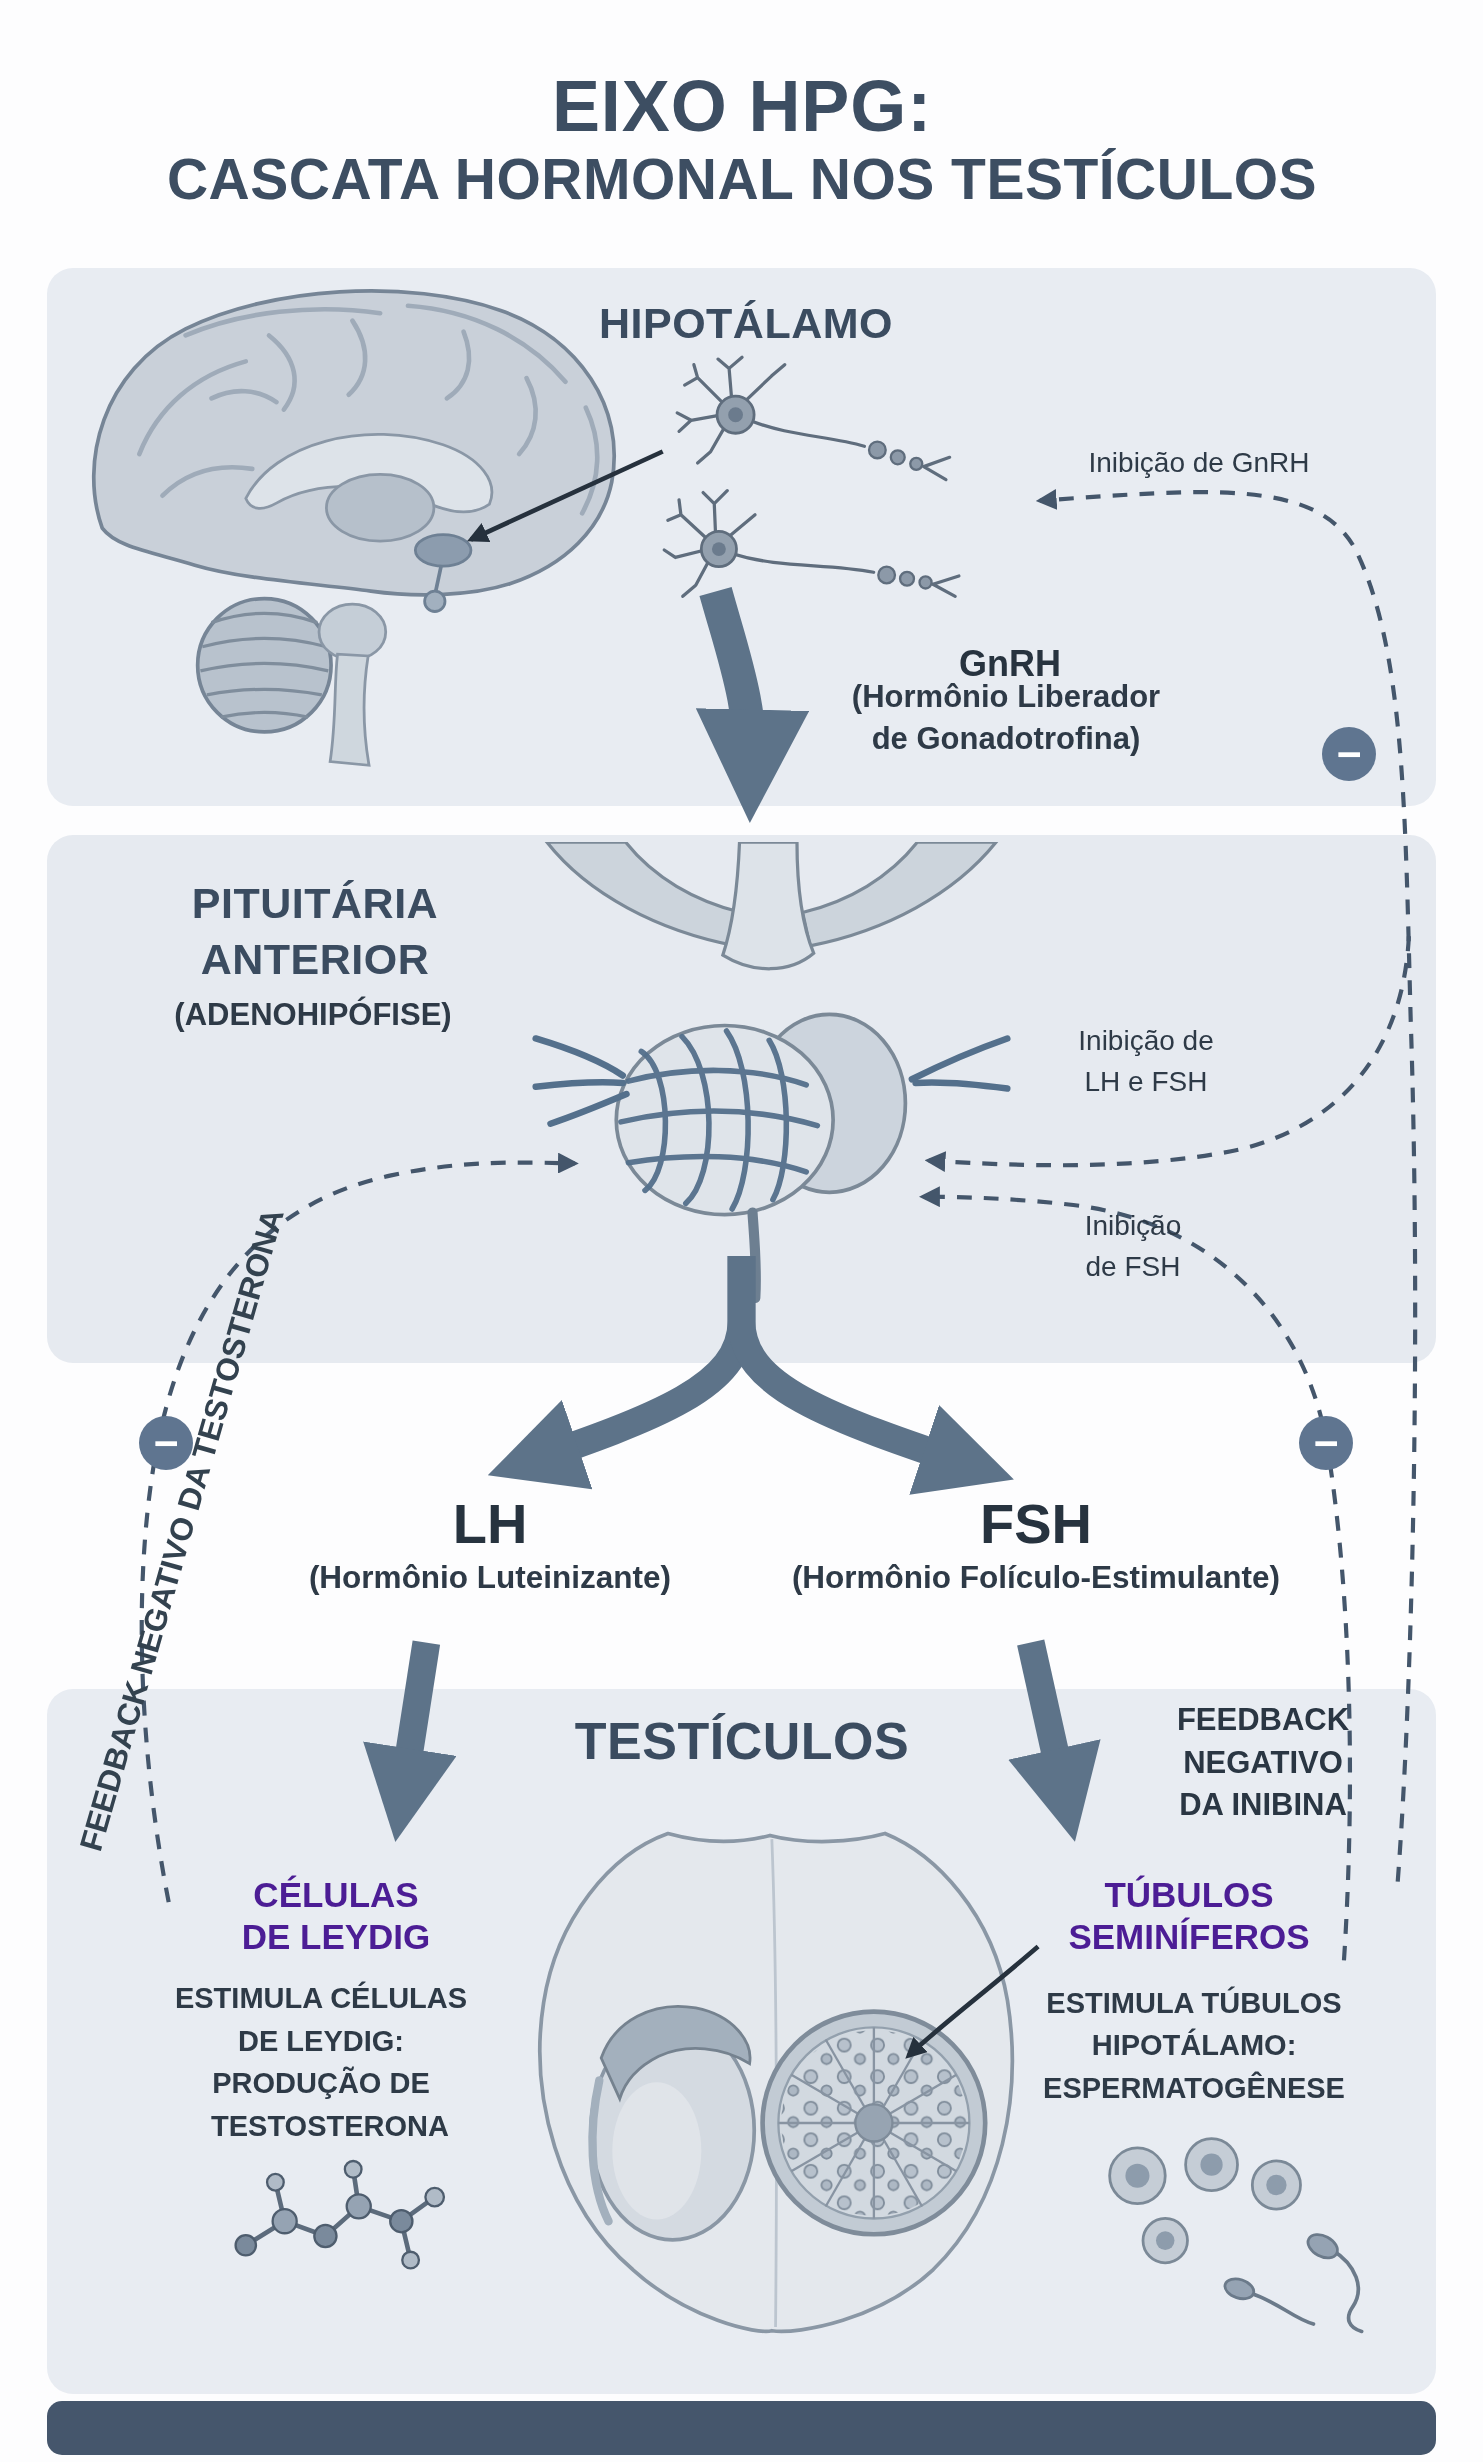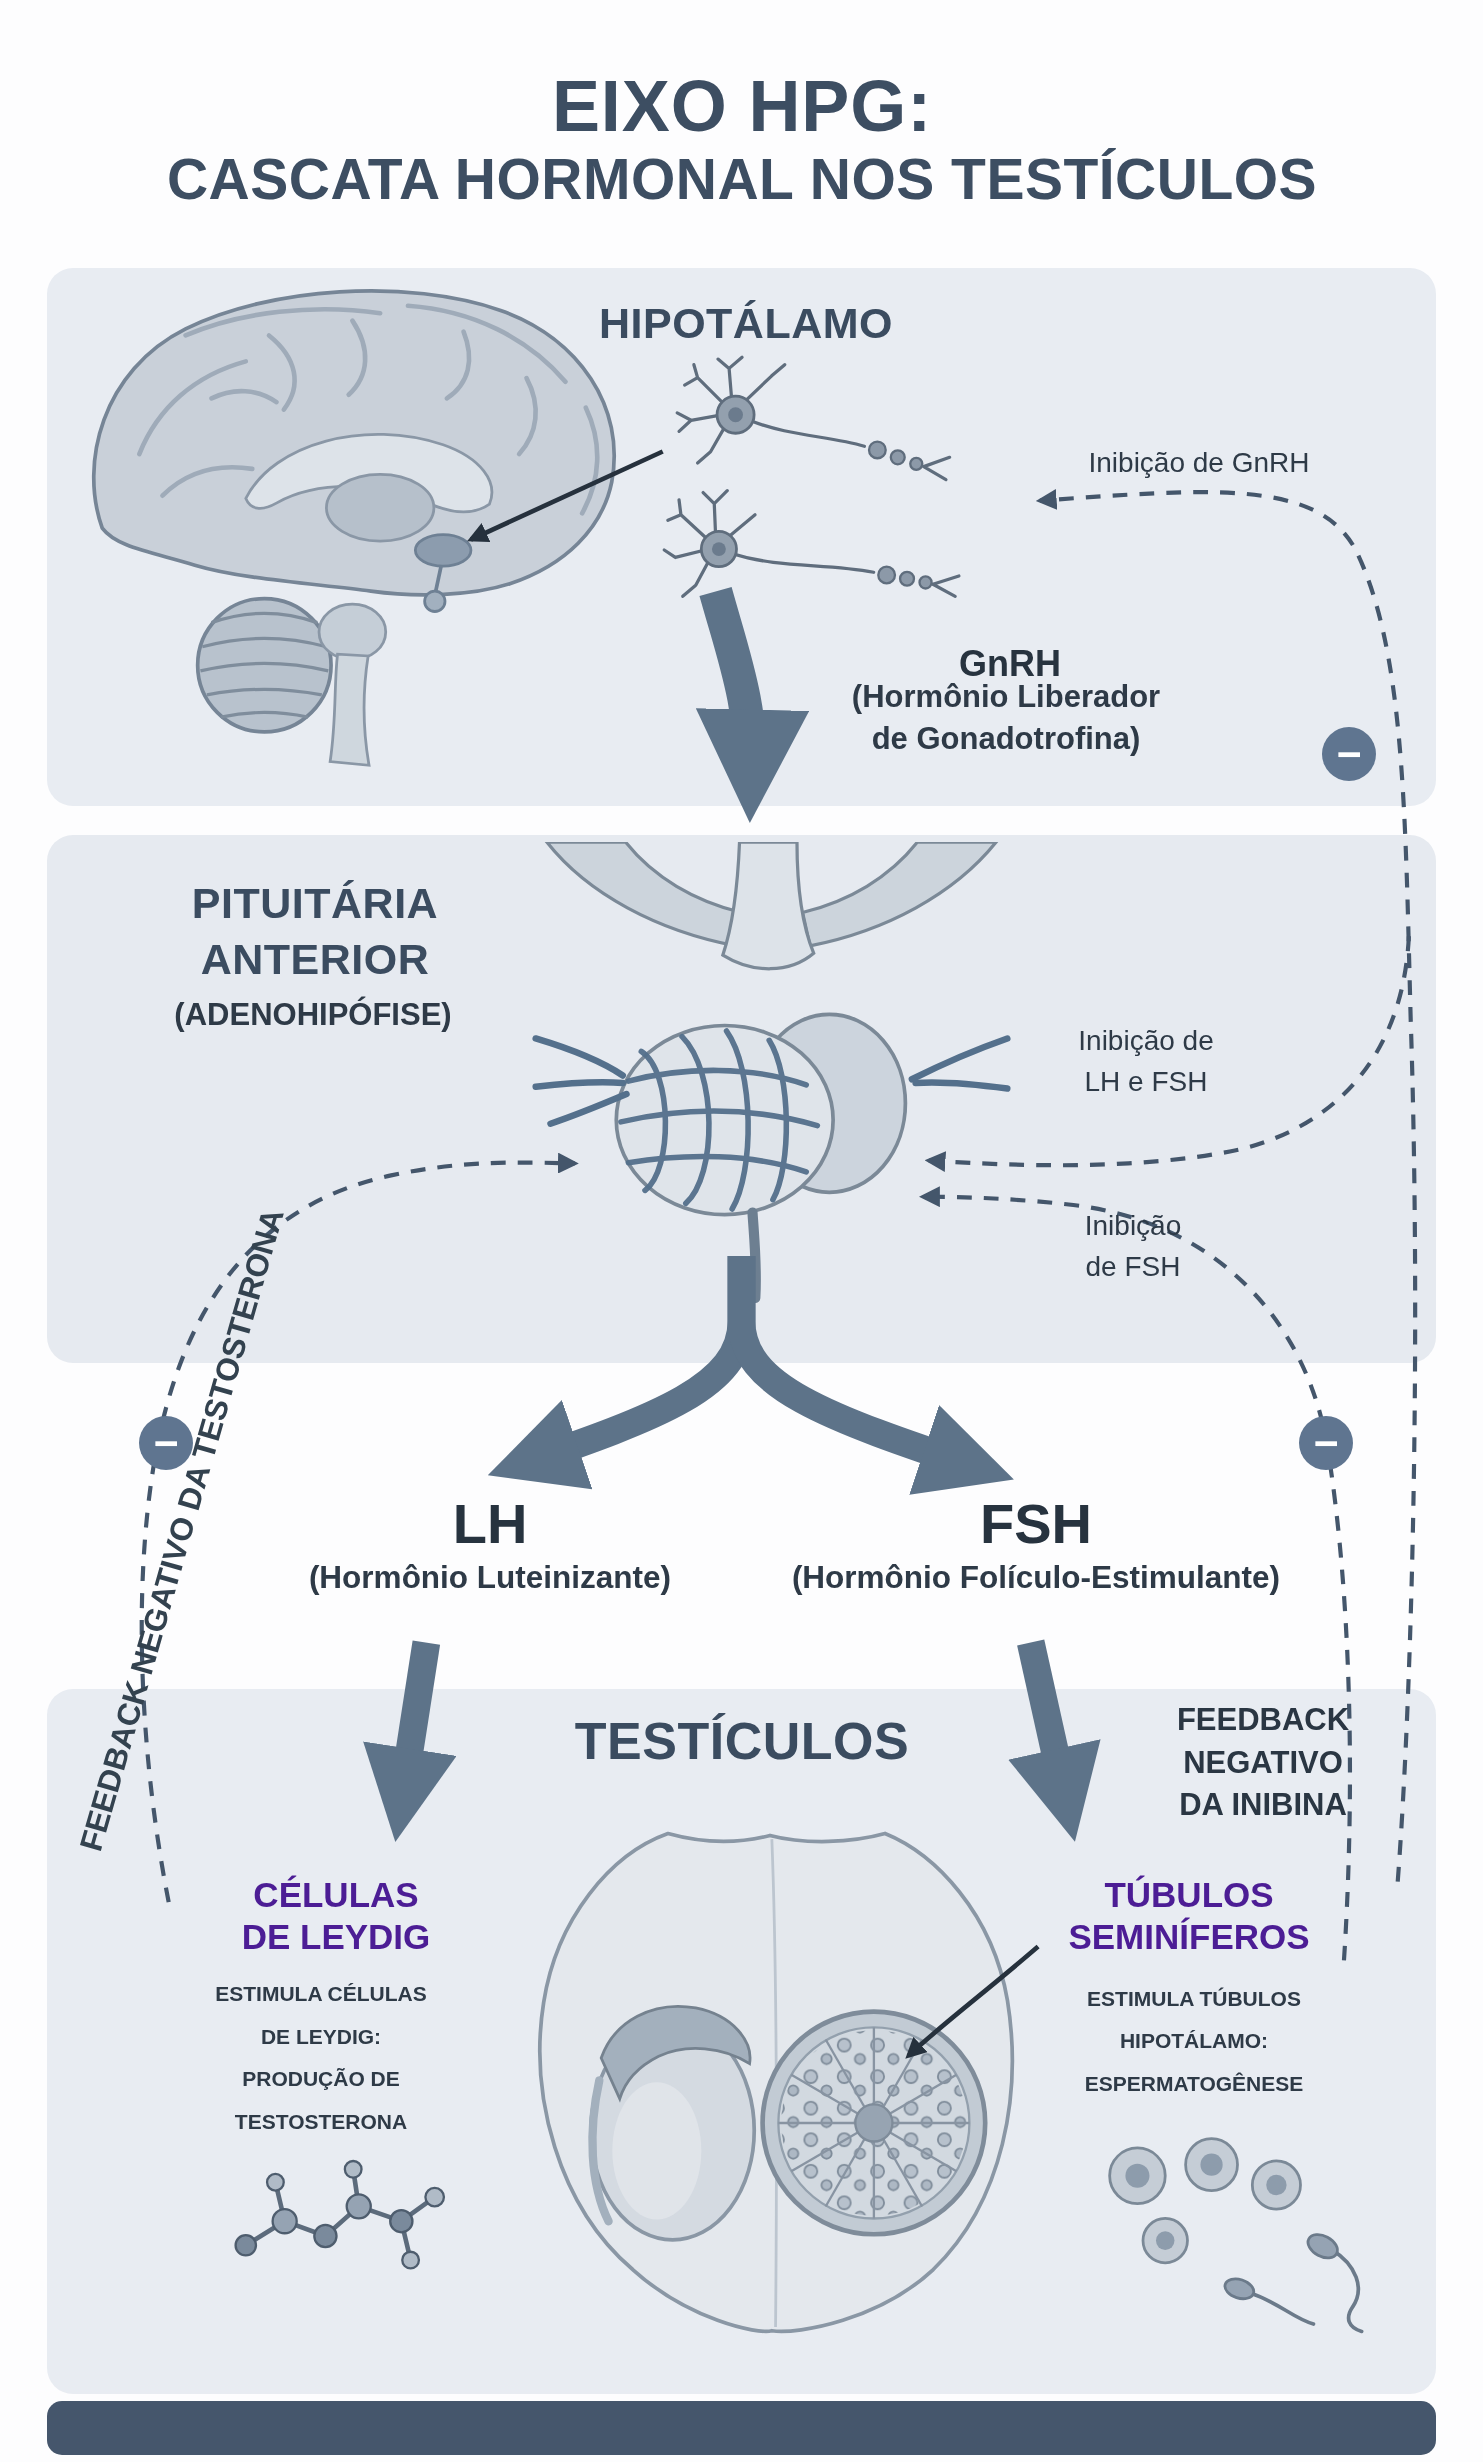--- a/index.html
+++ b/index.html
@@ -15,21 +15,21 @@
   .txt { position:absolute; transform:translateX(-50%); white-space:nowrap; text-align:center; }
   .t-title  { font-size:72px; font-weight:700; color:#3d4e62; letter-spacing:0.9px; }
   .t-title2 { font-size:57px; font-weight:800; color:#3d4e62; letter-spacing:0.5px; }
   .t-head { font-size:43px; font-weight:800; color:#3b4c60; letter-spacing:0.5px; }
   .t-hormone-big { font-size:36px; font-weight:800; color:#27333f;margin-top:27px; }
   .t-hormone { font-size:56px; font-weight:800; color:#27333f; }
   .t-sub  { font-size:31px; font-weight:600; color:#2e3a47; }
   .t-sub34{ font-size:31.5px; font-weight:600; color:#2e3a47; }
   .t-note { font-size:28px; font-weight:500; color:#2e3a47; }
   .t-cell { font-size:35px; font-weight:800; color:#4c1d95; }
-  .t-desc { font-size:21px; font-weight:600; color:#2e3a47; }
+  .t-desc { font-size:29px; font-weight:600; color:#2e3a47; }
   .t-fb   { font-size:31px; font-weight:700; color:#2a3643; }
   .t-fb-rot { position:absolute; white-space:nowrap; font-size:31.5px; font-weight:700; color:#33424f;
               transform:translate(-50%,-50%) rotate(-74deg); }
   .minus { position:absolute; width:54px; height:54px; border-radius:50%; background:#5f7590; color:#ffffff;
            display:flex; align-items:center; justify-content:center; font-size:43px; font-weight:700;
            transform:translate(-50%,-50%); line-height:1; }
 </style>
 </head>
 <body>
 
@@ -266,21 +266,21 @@
   <div class="txt t-fb" style="left:1263px; top:1745px;">NEGATIVO</div>
   <div class="txt t-fb" style="left:1263px; top:1787px;">DA INIBINA</div>
 
   <div class="txt t-head" style="left:742px; top:1711px; font-size:52px;">TESTÍCULOS</div>
 
   <div class="txt t-cell" style="left:336px; top:1875px;">CÉLULAS</div>
   <div class="txt t-cell" style="left:336px; top:1917px;">DE LEYDIG</div>
   <div class="txt t-desc" style="left:321px; top:1982px;">ESTIMULA CÉLULAS</div>
   <div class="txt t-desc" style="left:321px; top:2025px;">DE LEYDIG:</div>
   <div class="txt t-desc" style="left:321px; top:2067px;">PRODUÇÃO DE</div>
-  <div class="txt t-desc" style="left:321px; top:2110px;text-align:center;">TESTOSTERONA</div>
+  <div class="txt t-desc" style="left:330px; top:2110px;text-align:center;">TESTOSTERONA</div>
 
   <div class="txt t-cell" style="left:1189px; top:1875px;">TÚBULOS</div>
   <div class="txt t-cell" style="left:1189px; top:1917px;">SEMINÍFEROS</div>
   <div class="txt t-desc" style="left:1194px; top:1987px;">ESTIMULA TÚBULOS</div>
   <div class="txt t-desc" style="left:1194px; top:2029px;">HIPOTÁLAMO:</div>
   <div class="txt t-desc" style="left:1194px; top:2072px;">ESPERMATOGÊNESE</div>
 
   <div class="minus" style="left:1349px; top:754px;">−</div>
   <div class="minus" style="left:166px;  top:1443px;">−</div>
   <div class="minus" style="left:1326px; top:1443px;">−</div>

